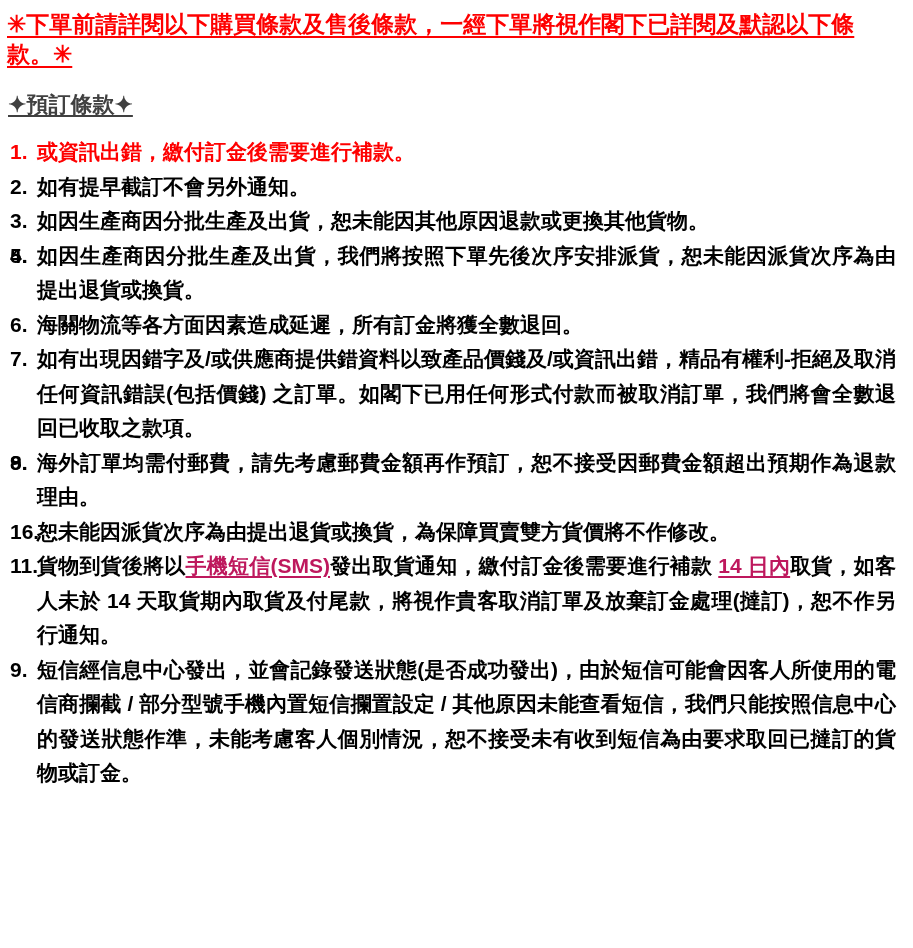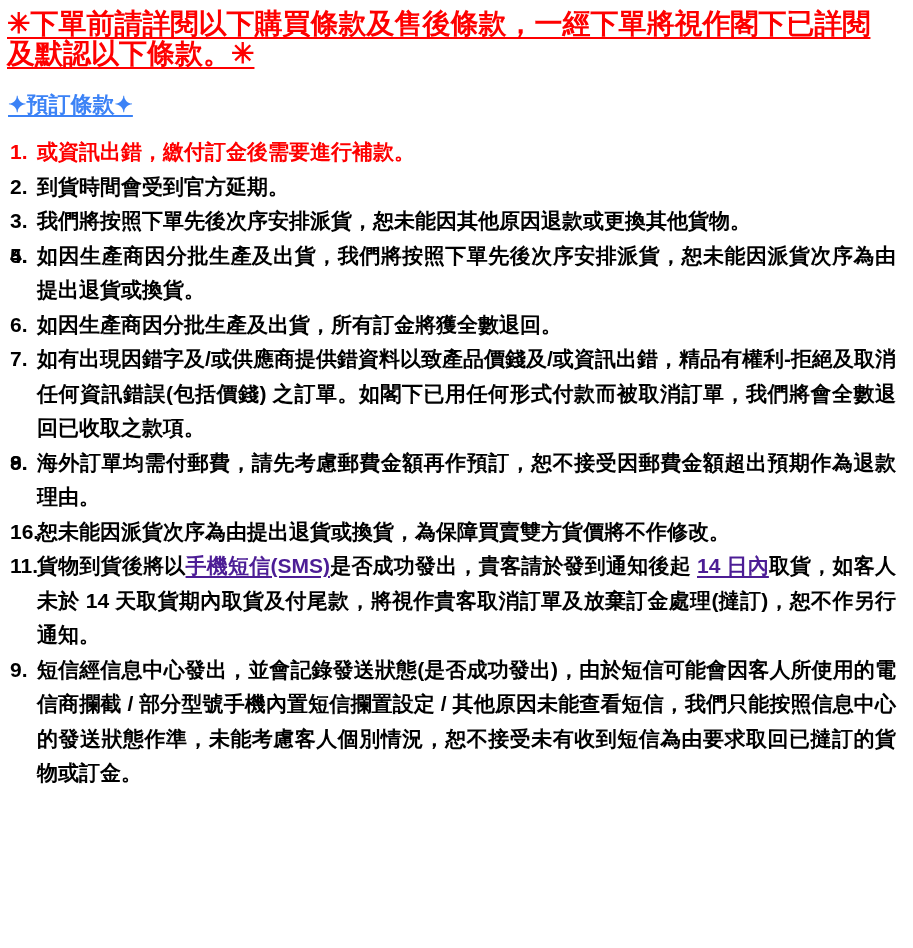--- a/index.html
+++ b/index.html
@@ -15,36 +15,36 @@
   .doc {
     box-sizing: border-box;
     width: 913px;
     padding: 9px 17px 0 0;
     font-family: "Liberation Sans", sans-serif;
     font-weight: bold;
     color: #000000;
   }
   .top-notice {
     margin-left: 7px;
-    font-size: 28px;
+    font-size: 23px;
     line-height: 30px;
     color: #fe0000;
     text-decoration: underline;
     text-decoration-thickness: 2px;
     text-underline-offset: 4px;
     margin-bottom: 21px;
   }
   .section-title-row {
     margin-left: 8px;
     line-height: 30px;
     margin-bottom: 13px;
   }
   .section-title {
     font-size: 22px;
-    color: #3b82f6;
+    color: #404040;
     text-decoration: underline;
     text-decoration-thickness: 2px;
     text-underline-offset: 3px;
     text-align: center;
   }
   ol.terms {
     list-style: none;
     margin: 0;
     padding: 0;
     font-size: 21px;
@@ -57,58 +57,58 @@
   }
   ol.terms li.term .num {
     position: absolute;
     left: 10px;
     top: 0;
   }
   li.term.red-item {
     color: #fe0000;
   }
   .red-ul {
-    color: #4c1d95;
+    color: #be185d;
     text-decoration: underline;
     text-decoration-thickness: 2px;
     text-underline-offset: 3px;
   }
 </style>
 </head>
 <body>
 
 <div class="doc">
 
   <div class="top-notice">✳下單前請詳閱以下購買條款及售後條款，一經下單將視作閣下已詳閱及默認以下條款。✳</div>
 
   <div class="section-title-row">
     <span class="section-title">✦預訂條款✦</span>
   </div>
 
   <ol class="terms">
 
     <li class="term red-item"><span class="num">1.</span><span class="txt">或資訊出錯，繳付訂金後需要進行補款。</span></li>
 
-    <li class="term"><span class="num">2.</span><span class="txt">到貨時間會受到官方延期。</span></li>
+    <li class="term"><span class="num">2.</span><span class="txt">如有提早截訂不會另外通知。</span></li>
 
-    <li class="term"><span class="num">3.</span><span class="txt">我們將按照下單先後次序安排派貨，恕未能因其他原因退款或更換其他貨物。</span></li>
+    <li class="term"><span class="num">3.</span><span class="txt">如因生產商因分批生產及出貨，恕未能因其他原因退款或更換其他貨物。</span></li>
 
     <li class="term"><span class="num">4.</span></li>
 
     <li class="term"><span class="num">5.</span><span class="txt">如因生產商因分批生產及出貨，我們將按照下單先後次序安排派貨，恕未能因派貨次序為由提出退貨或換貨。</span></li>
 
-    <li class="term"><span class="num">6.</span><span class="txt">如因生產商因分批生產及出貨，所有訂金將獲全數退回。</span></li>
+    <li class="term"><span class="num">6.</span><span class="txt">海關物流等各方面因素造成延遲，所有訂金將獲全數退回。</span></li>
 
     <li class="term"><span class="num">7.</span><span class="txt">如有出現因錯字及/或供應商提供錯資料以致產品價錢及/或資訊出錯，精品有權利-拒絕及取消任何資訊錯誤(包括價錢) 之訂單。如閣下已用任何形式付款而被取消訂單，我們將會全數退回已收取之款項。</span></li>
 
     <li class="term"><span class="num">8.</span></li>
 
     <li class="term"><span class="num">9.</span><span class="txt">海外訂單均需付郵費，請先考慮郵費金額再作預訂，恕不接受因郵費金額超出預期作為退款理由。</span></li>
 
     <li class="term"><span class="num">16.</span><span class="txt">恕未能因派貨次序為由提出退貨或換貨，為保障買賣雙方貨價將不作修改。</span></li>
 
-    <li class="term"><span class="num">11.</span><span class="txt">貨物到貨後將以</span><span class="red-ul">手機短信(SMS)</span><span class="txt">是否成功發出，貴客請於發到通知後起 </span><span class="red-ul">14 日內</span><span class="txt">取貨，如客人未於 14 天取貨期內取貨及付尾款，將視作貴客取消訂單及放棄訂金處理(撻訂)，恕不作另行通知。</span></li>
+    <li class="term"><span class="num">11.</span><span class="txt">貨物到貨後將以</span><span class="red-ul">手機短信(SMS)</span><span class="txt">發出取貨通知，繳付訂金後需要進行補款 </span><span class="red-ul">14 日內</span><span class="txt">取貨，如客人未於 14 天取貨期內取貨及付尾款，將視作貴客取消訂單及放棄訂金處理(撻訂)，恕不作另行通知。</span></li>
 
     <li class="term"><span class="num">9.</span><span class="txt">短信經信息中心發出，並會記錄發送狀態(是否成功發出)，由於短信可能會因客人所使用的電信商攔截 / 部分型號手機內置短信攔置設定 / 其他原因未能查看短信，我們只能按照信息中心的發送狀態作準，未能考慮客人個別情況，恕不接受未有收到短信為由要求取回已撻訂的貨物或訂金。</span></li>
 
   </ol>
 
 </div>
 
 </body></html>

